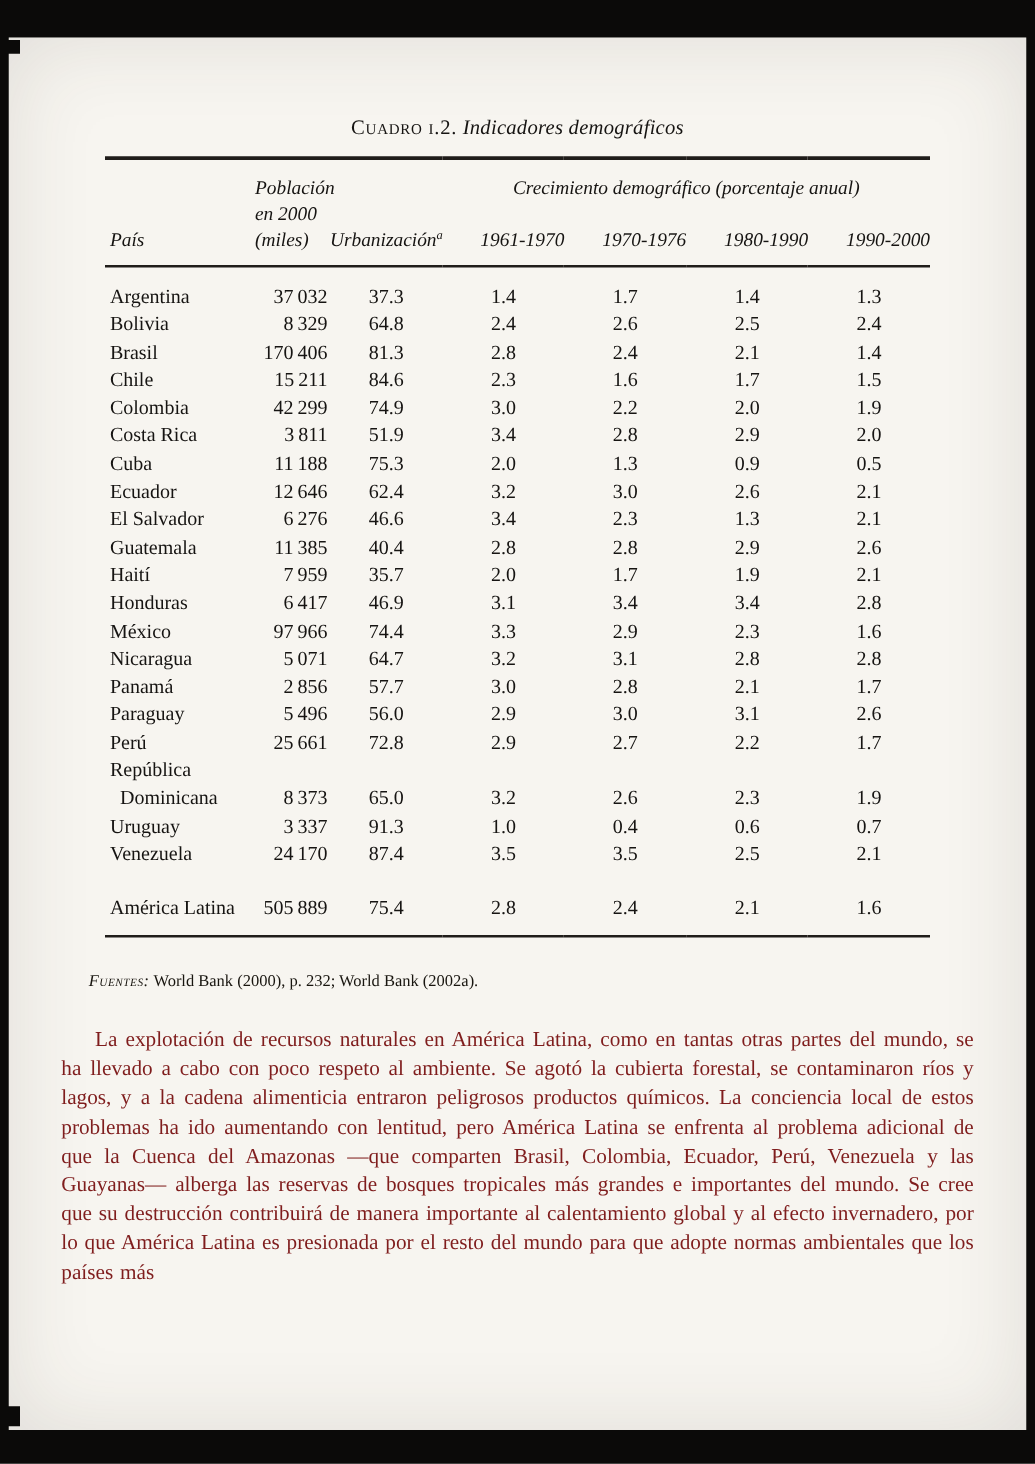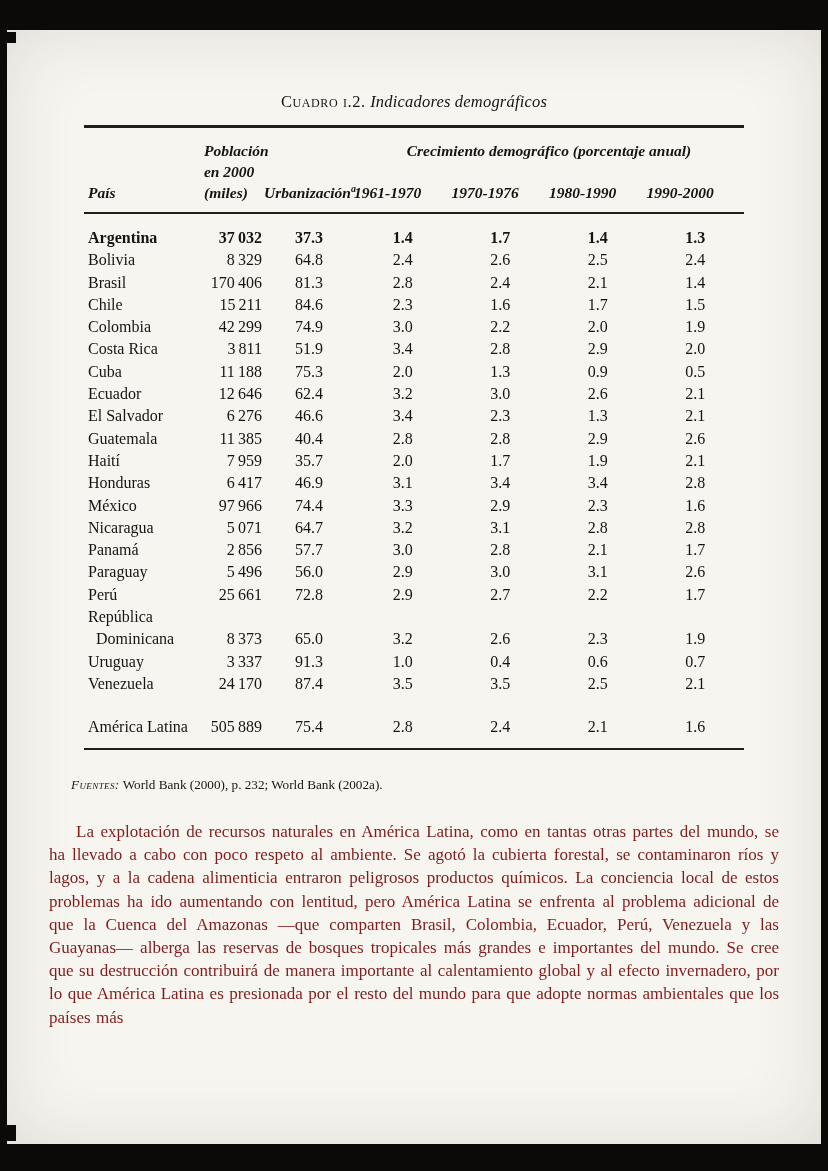--- a/index.html
+++ b/index.html
@@ -34,35 +34,35 @@
   table.demo-table {
     table-layout: fixed;
     width: 660px;
     margin: 13px auto 0 auto;
     border-collapse: collapse;
     border-top: 3px solid #201d1a;
     border-bottom: 2px solid #201d1a;
     font-size: 16px;
   }
   table.demo-table thead { border-bottom: 2px solid #201d1a; }
-  th { font-weight: bold; font-style: italic; font-size: 15.5px; line-height: 21px; }
+  th { font-weight: normal; font-style: italic; font-size: 15.5px; line-height: 21px; }
   thead th { padding-bottom: 9px; }
   .h-pais { text-align: left; vertical-align: bottom; padding-left: 4px; }
   .h-pop  { text-align: left; vertical-align: top; padding-top: 12px; white-space: pre-line; overflow: visible; }
   .h-urb  { text-align: center; vertical-align: bottom; white-space: nowrap; }
   .h-span { text-align: center; vertical-align: top; padding-top: 12px; white-space: nowrap; }
-  .h-year { text-align: left; vertical-align: bottom; white-space: nowrap; }
+  .h-year { text-align: right; vertical-align: bottom; white-space: nowrap; }
   sup { font-size: 10px; }
 
   tbody td {
     line-height: 22.3px;
     vertical-align: bottom;
     padding: 0;
   }
-  tbody tr:first-child td { padding-top: 13px; font-weight: bold; }
+  tbody tr:first-child td { padding-top: 13px; }
   .c-pais { text-align: left; padding-left: 4px; white-space: pre-line; }
   .c-pop  { text-align: right; padding-right: 2px; }
   .c-urb  { text-align: center; }
   .c-g    { text-align: center; }
   tr.total-row td { padding-top: 21px; padding-bottom: 9px; }
 
   .notes { margin-top: 26px; font-size: 12.8px; line-height: 17.5px; color: #18150f; }
   .footnote { text-indent: 22px; text-align: justify; }
   .footnote sup { font-size: 9px; }
   .sources { text-indent: 22px; margin-top: 2px; font-size: 13.2px; }

